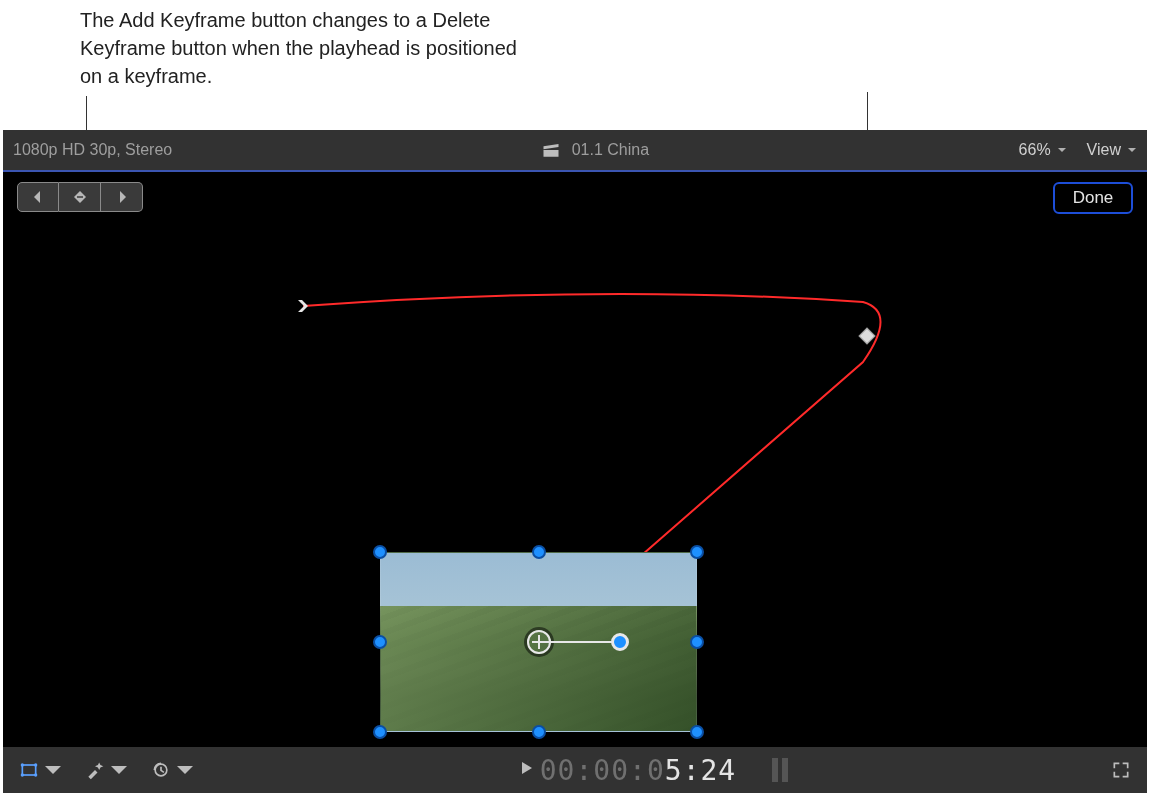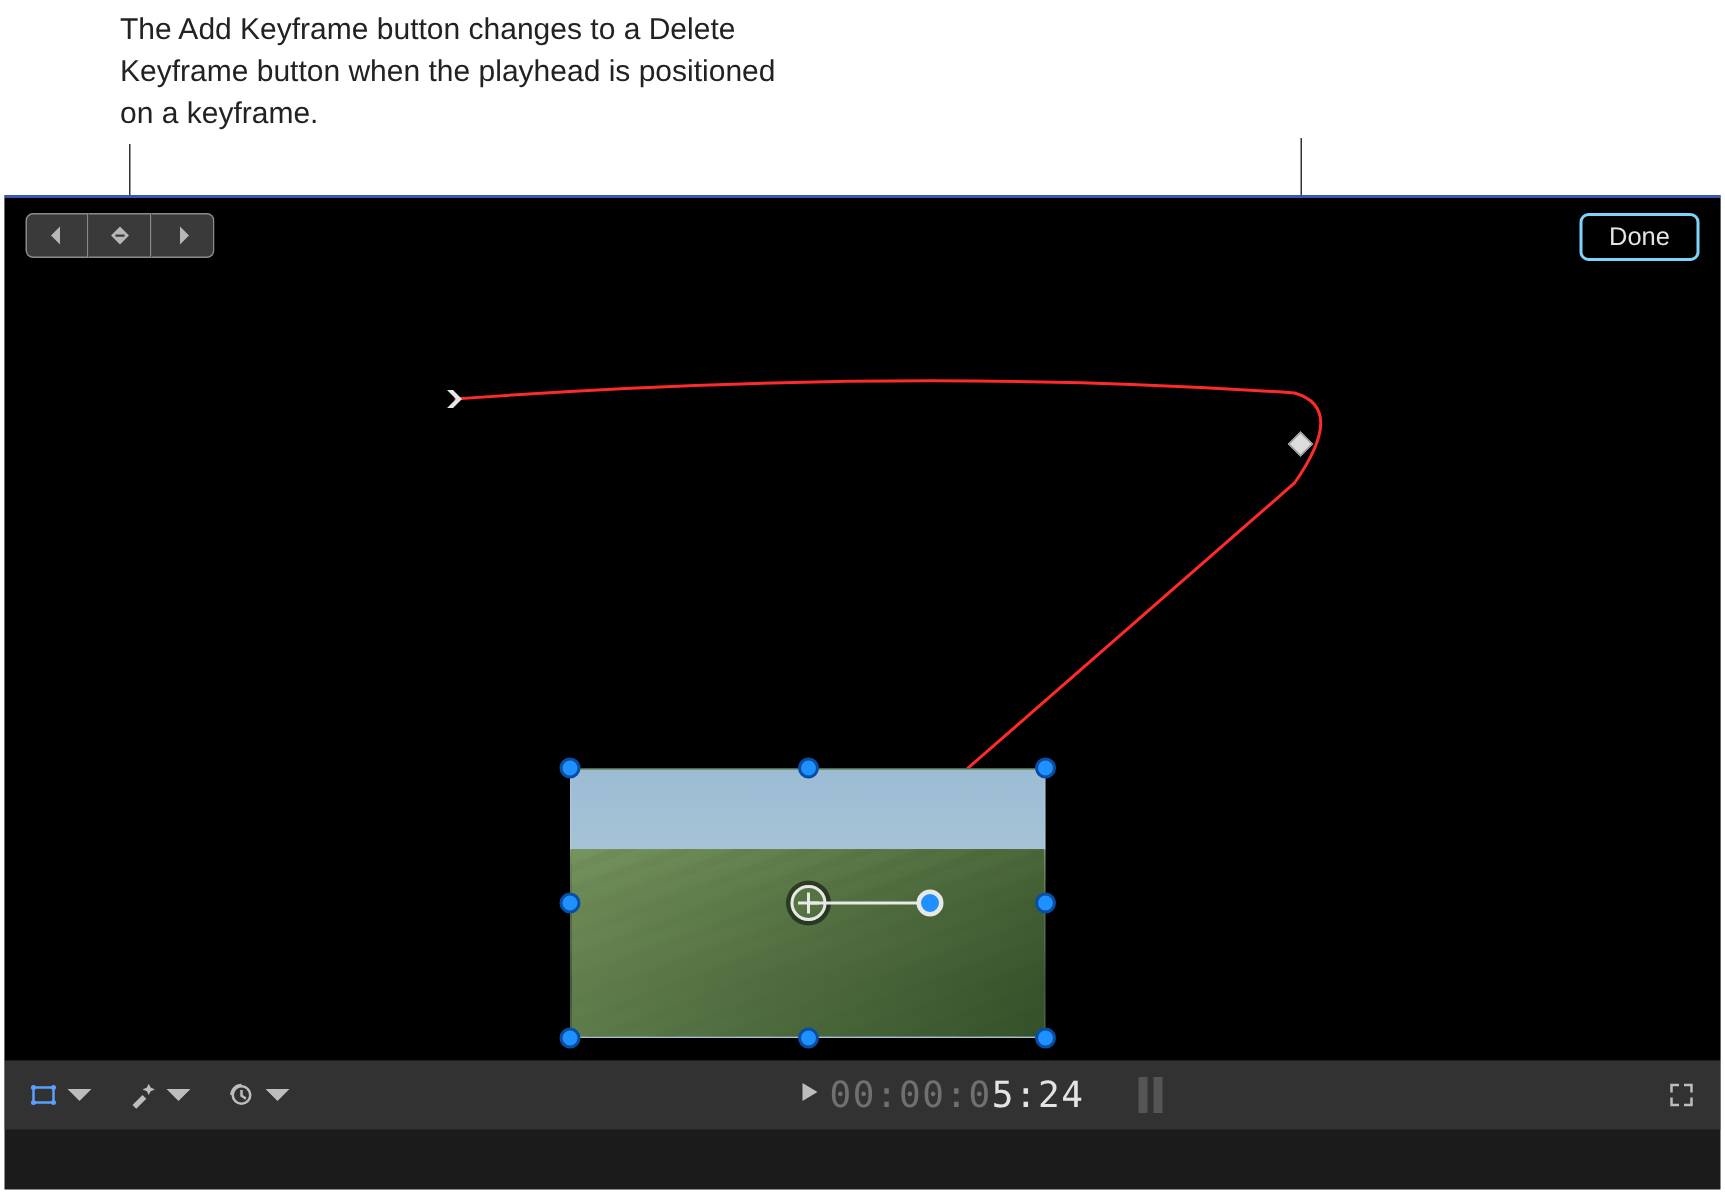--- a/index.html
+++ b/index.html
@@ -27,21 +27,21 @@
   .canvas-area { position: relative; height: 575px; background: #000; width: 100%; }
 
   
   .kf-nav { position: absolute; left: 14px; top: 10px; display: flex; }
   .kf-btn { width: 42px; height: 30px; background: #3a3a3a; border: 1px solid #8a8a8a; display: flex; align-items: center; justify-content: center; }
   .kf-btn:first-child { border-top-left-radius: 5px; border-bottom-left-radius: 5px; }
   .kf-btn:last-child { border-top-right-radius: 5px; border-bottom-right-radius: 5px; }
   .kf-btn + .kf-btn { border-left: none; }
   .kf-svg { fill: #b7b7b7; width: 16px; height: 16px; }
 
-  .done-btn { position: absolute; right: 14px; top: 10px; width: 80px; height: 32px; border: 2px solid #7dd3fc; border-radius: 6px; color: #e4e4e4; display: flex; align-items: center; justify-content: center; font-size: 17px; background: transparent; }
+  .done-btn { position: absolute; right: 14px; top: 10px; width: 80px; height: 32px; border: 2px solid #1d4ed8; border-radius: 6px; color: #e4e4e4; display: flex; align-items: center; justify-content: center; font-size: 17px; background: transparent; }
 
   
   .motion-path { position: absolute; left: 0; top: 0; pointer-events: none; }
 
   .kf-start { position: absolute; width: 16px; height: 16px; display:flex; align-items:center; justify-content:center; }
   .kf-start svg { fill: #e6e6e6; width:16px; height:16px; }
 
   .kf-diamond { position: absolute; width: 12px; height: 12px; background: #dcdcdc; transform: rotate(45deg); border:1px solid #999; }
 
   
@@ -64,39 +64,62 @@
   .rot-handle { position:absolute; width:18px; height:18px; border:3px solid #e8e8e8; border-radius:50%; background:#1e90ff; left:72px; top:-8px; }
 
   
   .bottom-bar { position: relative; height: 46px; background: #323232; display: flex; align-items: center; padding: 0 12px; color: #bdbdbd; }
   .bb-left { display:flex; align-items:center; gap:14px; }
   .icon-btn svg { fill:#bdbdbd; width:20px; height:20px; }
   .icon-btn { display:flex; align-items:center; gap:4px; padding:4px 4px; cursor:pointer; }
   .bb-center { flex:1; display:flex; align-items:center; justify-content:center; gap:6px; }
   .bb-right { display:flex; align-items:center; gap:10px; }
   .play svg { fill:#bdbdbd; width:16px; height:16px; }
-  .tc { font-family: "SFMono-Regular","Menlo",monospace; font-size:24px; letter-spacing:1px; }
+  .tc { font-family: "SFMono-Regular","Menlo",monospace; font-size:28px; letter-spacing:1px; }
   .tc .dim { color:#707070; }
   .tc .bright { color:#e4e4e4; }
   .loop-bars { display:flex; gap:4px; margin-left:30px; }
   .lb { width:6px; height:24px; background:#555; }
 </style>
 </head>
 <body>
 <div class="page">
 
 <div class="anno" style="left:80px; top:6px; width:460px;">The Add Keyframe button changes to a Delete Keyframe button when the playhead is positioned on a keyframe.</div>
 
 <div class="anno-line" style="left:86px; top:96px; width:1px; height:84px;"></div>
 <div class="anno-tick" style="left:80px; top:180px; width:13px; height:1px;"></div>
 <div class="anno-line" style="left:867px; top:92px; width:1px; height:205px;"></div>
 <div class="anno-tick" style="left:861px; top:297px; width:13px; height:1px;"></div>
 
 <div class="viewer-window">
 
+  <div class="top-bar">
+    <div class="top-left">1080p HD 30p, Stereo</div>
+    <div class="top-center">
+      <svg class="clapper-icon" viewBox="0 0 24 24">
+            <path d="M2 7l20-3v4L2 11V7zm0 5h20v9H2v-9z"></path>
+          </svg>
+      <span>01.1 China</span>
+    </div>
+    <div class="top-right">
+      <div class="pct">
+        <span>66%</span>
+        <svg class="chev" viewBox="0 0 10 10">
+              <path d="M1 3l4 4 4-4z"></path>
+            </svg>
+      </div>
+      <div class="viewmenu">
+        <span>View</span>
+        <svg class="chev" viewBox="0 0 10 10">
+              <path d="M1 3l4 4 4-4z"></path>
+            </svg>
+      </div>
+    </div>
+  </div>
 
   <div class="blue-sep"></div>
 
   <div class="canvas-area">
 
     <div class="kf-nav">
       <div class="kf-btn">
         <svg class="kf-svg" viewBox="0 0 16 16">
               <path d="M10 2L4 8l6 6V2z"></path>
             </svg>

